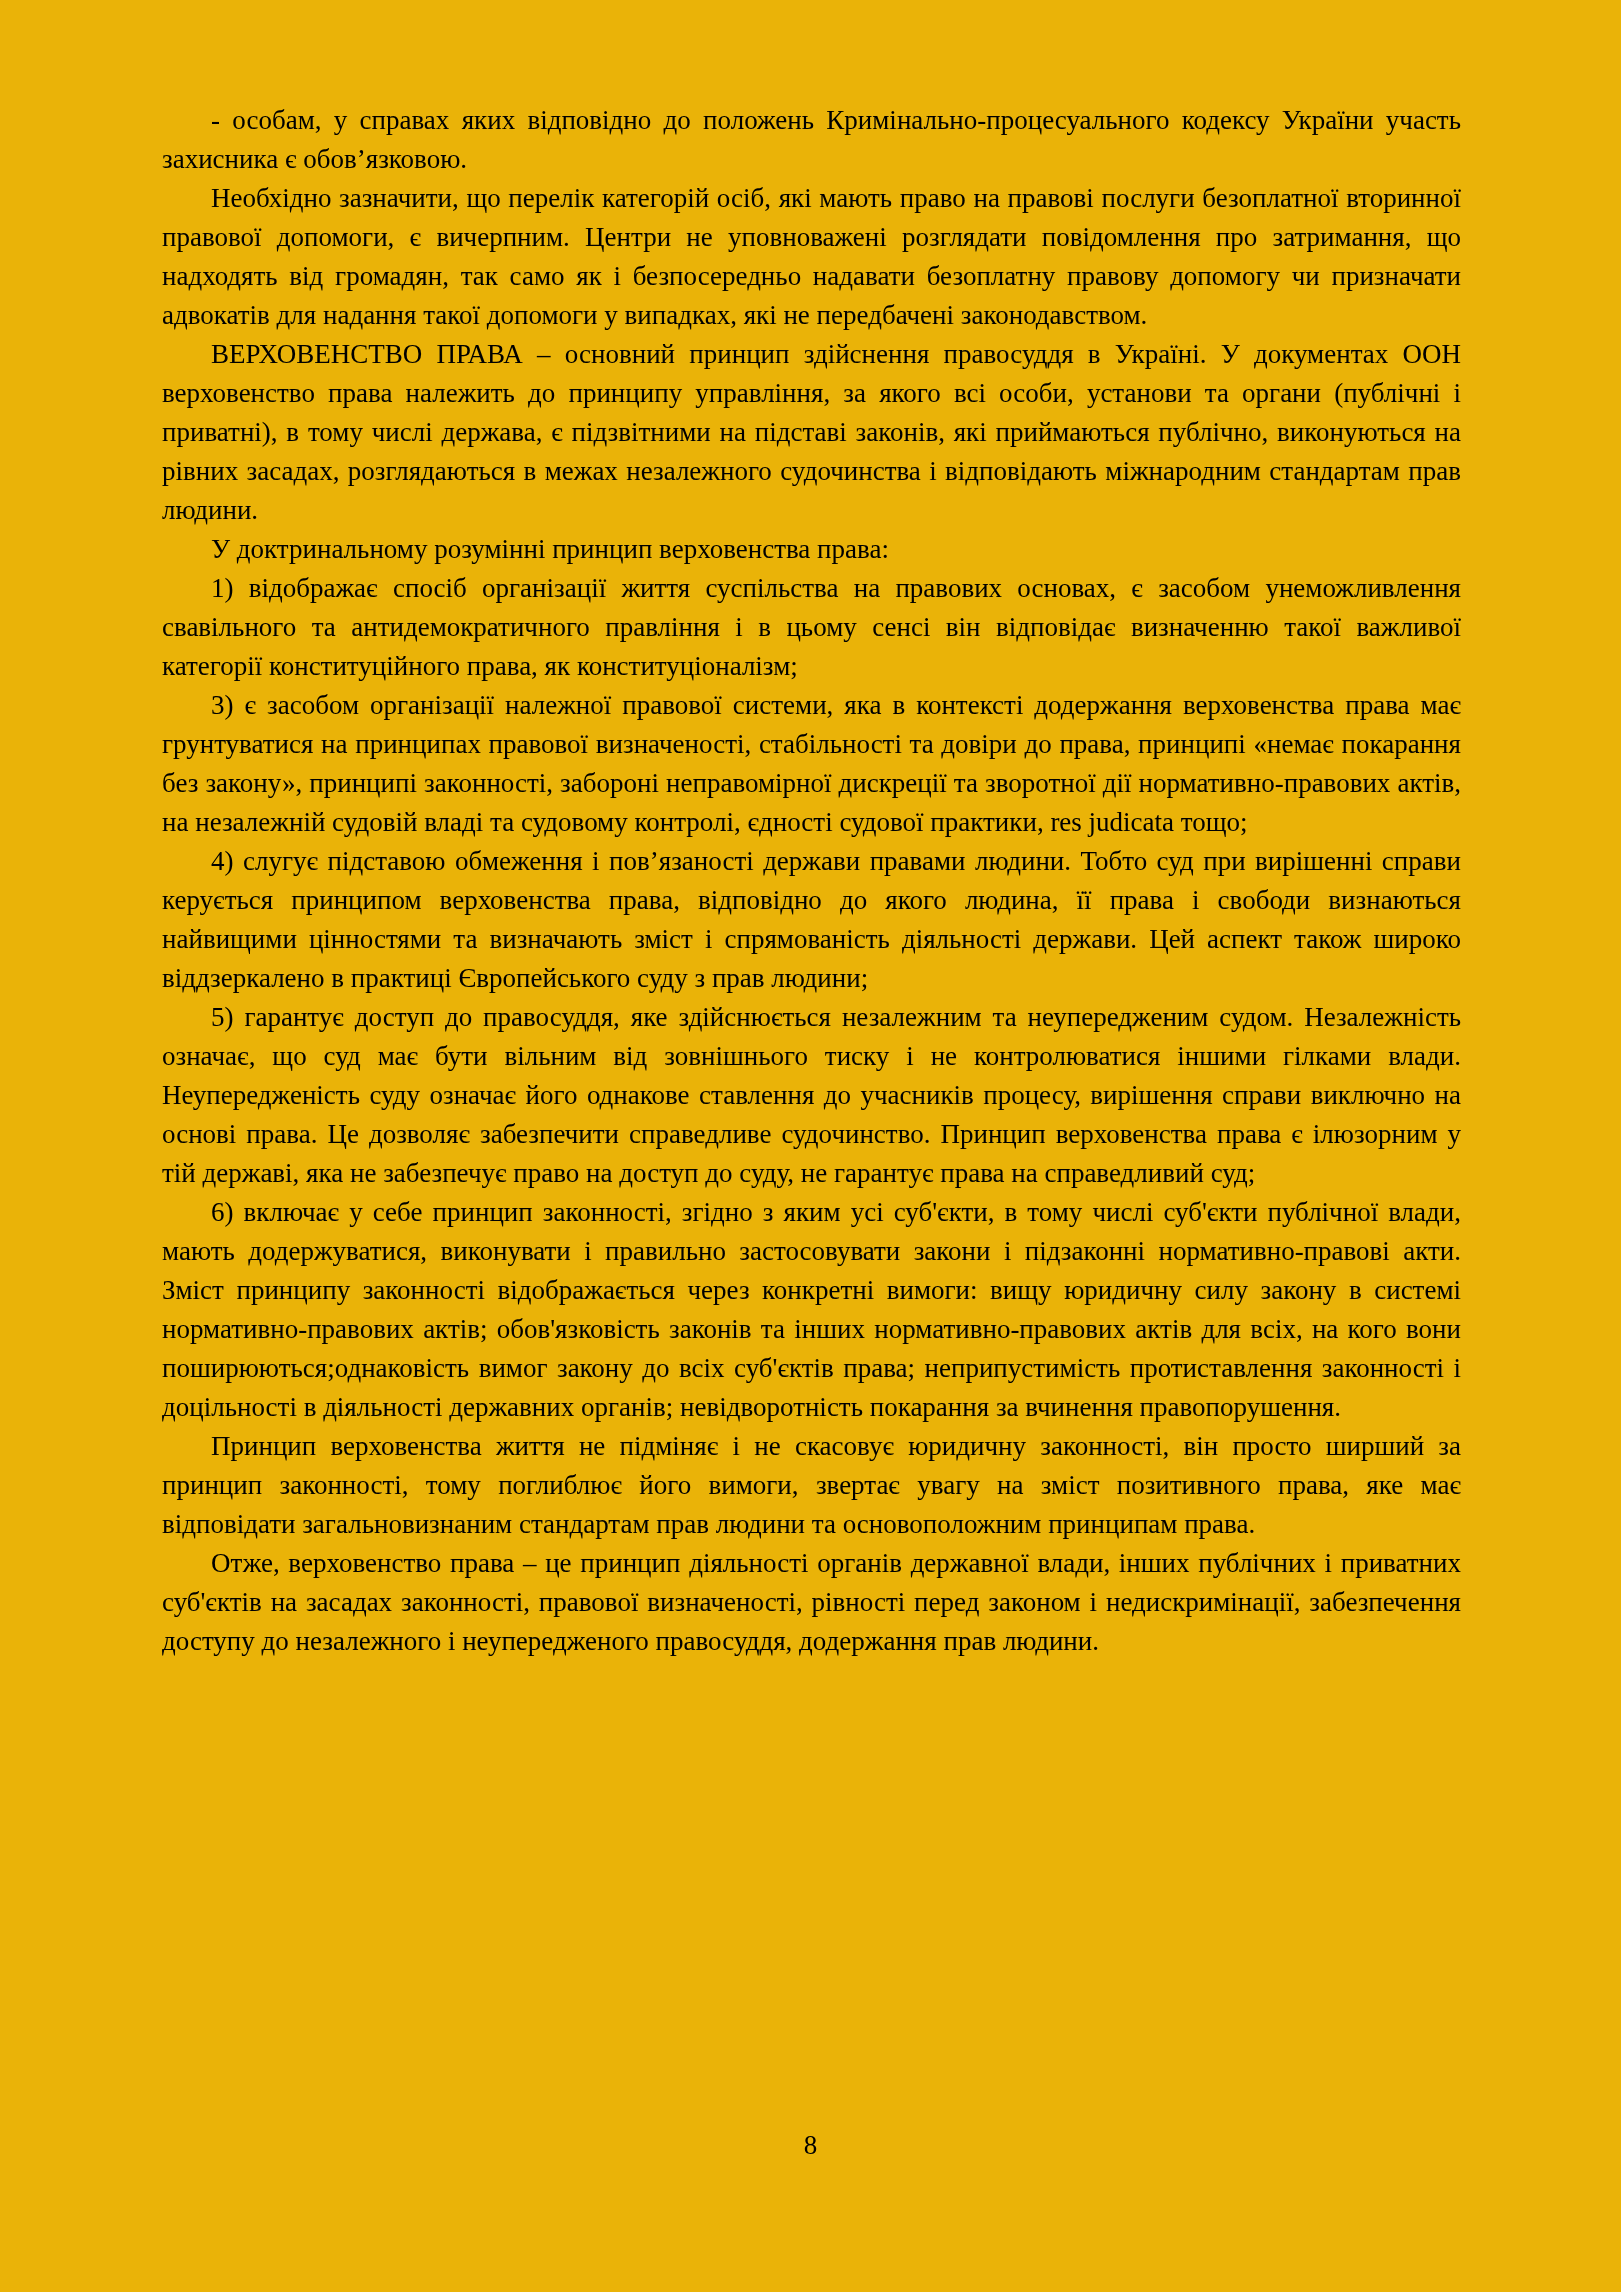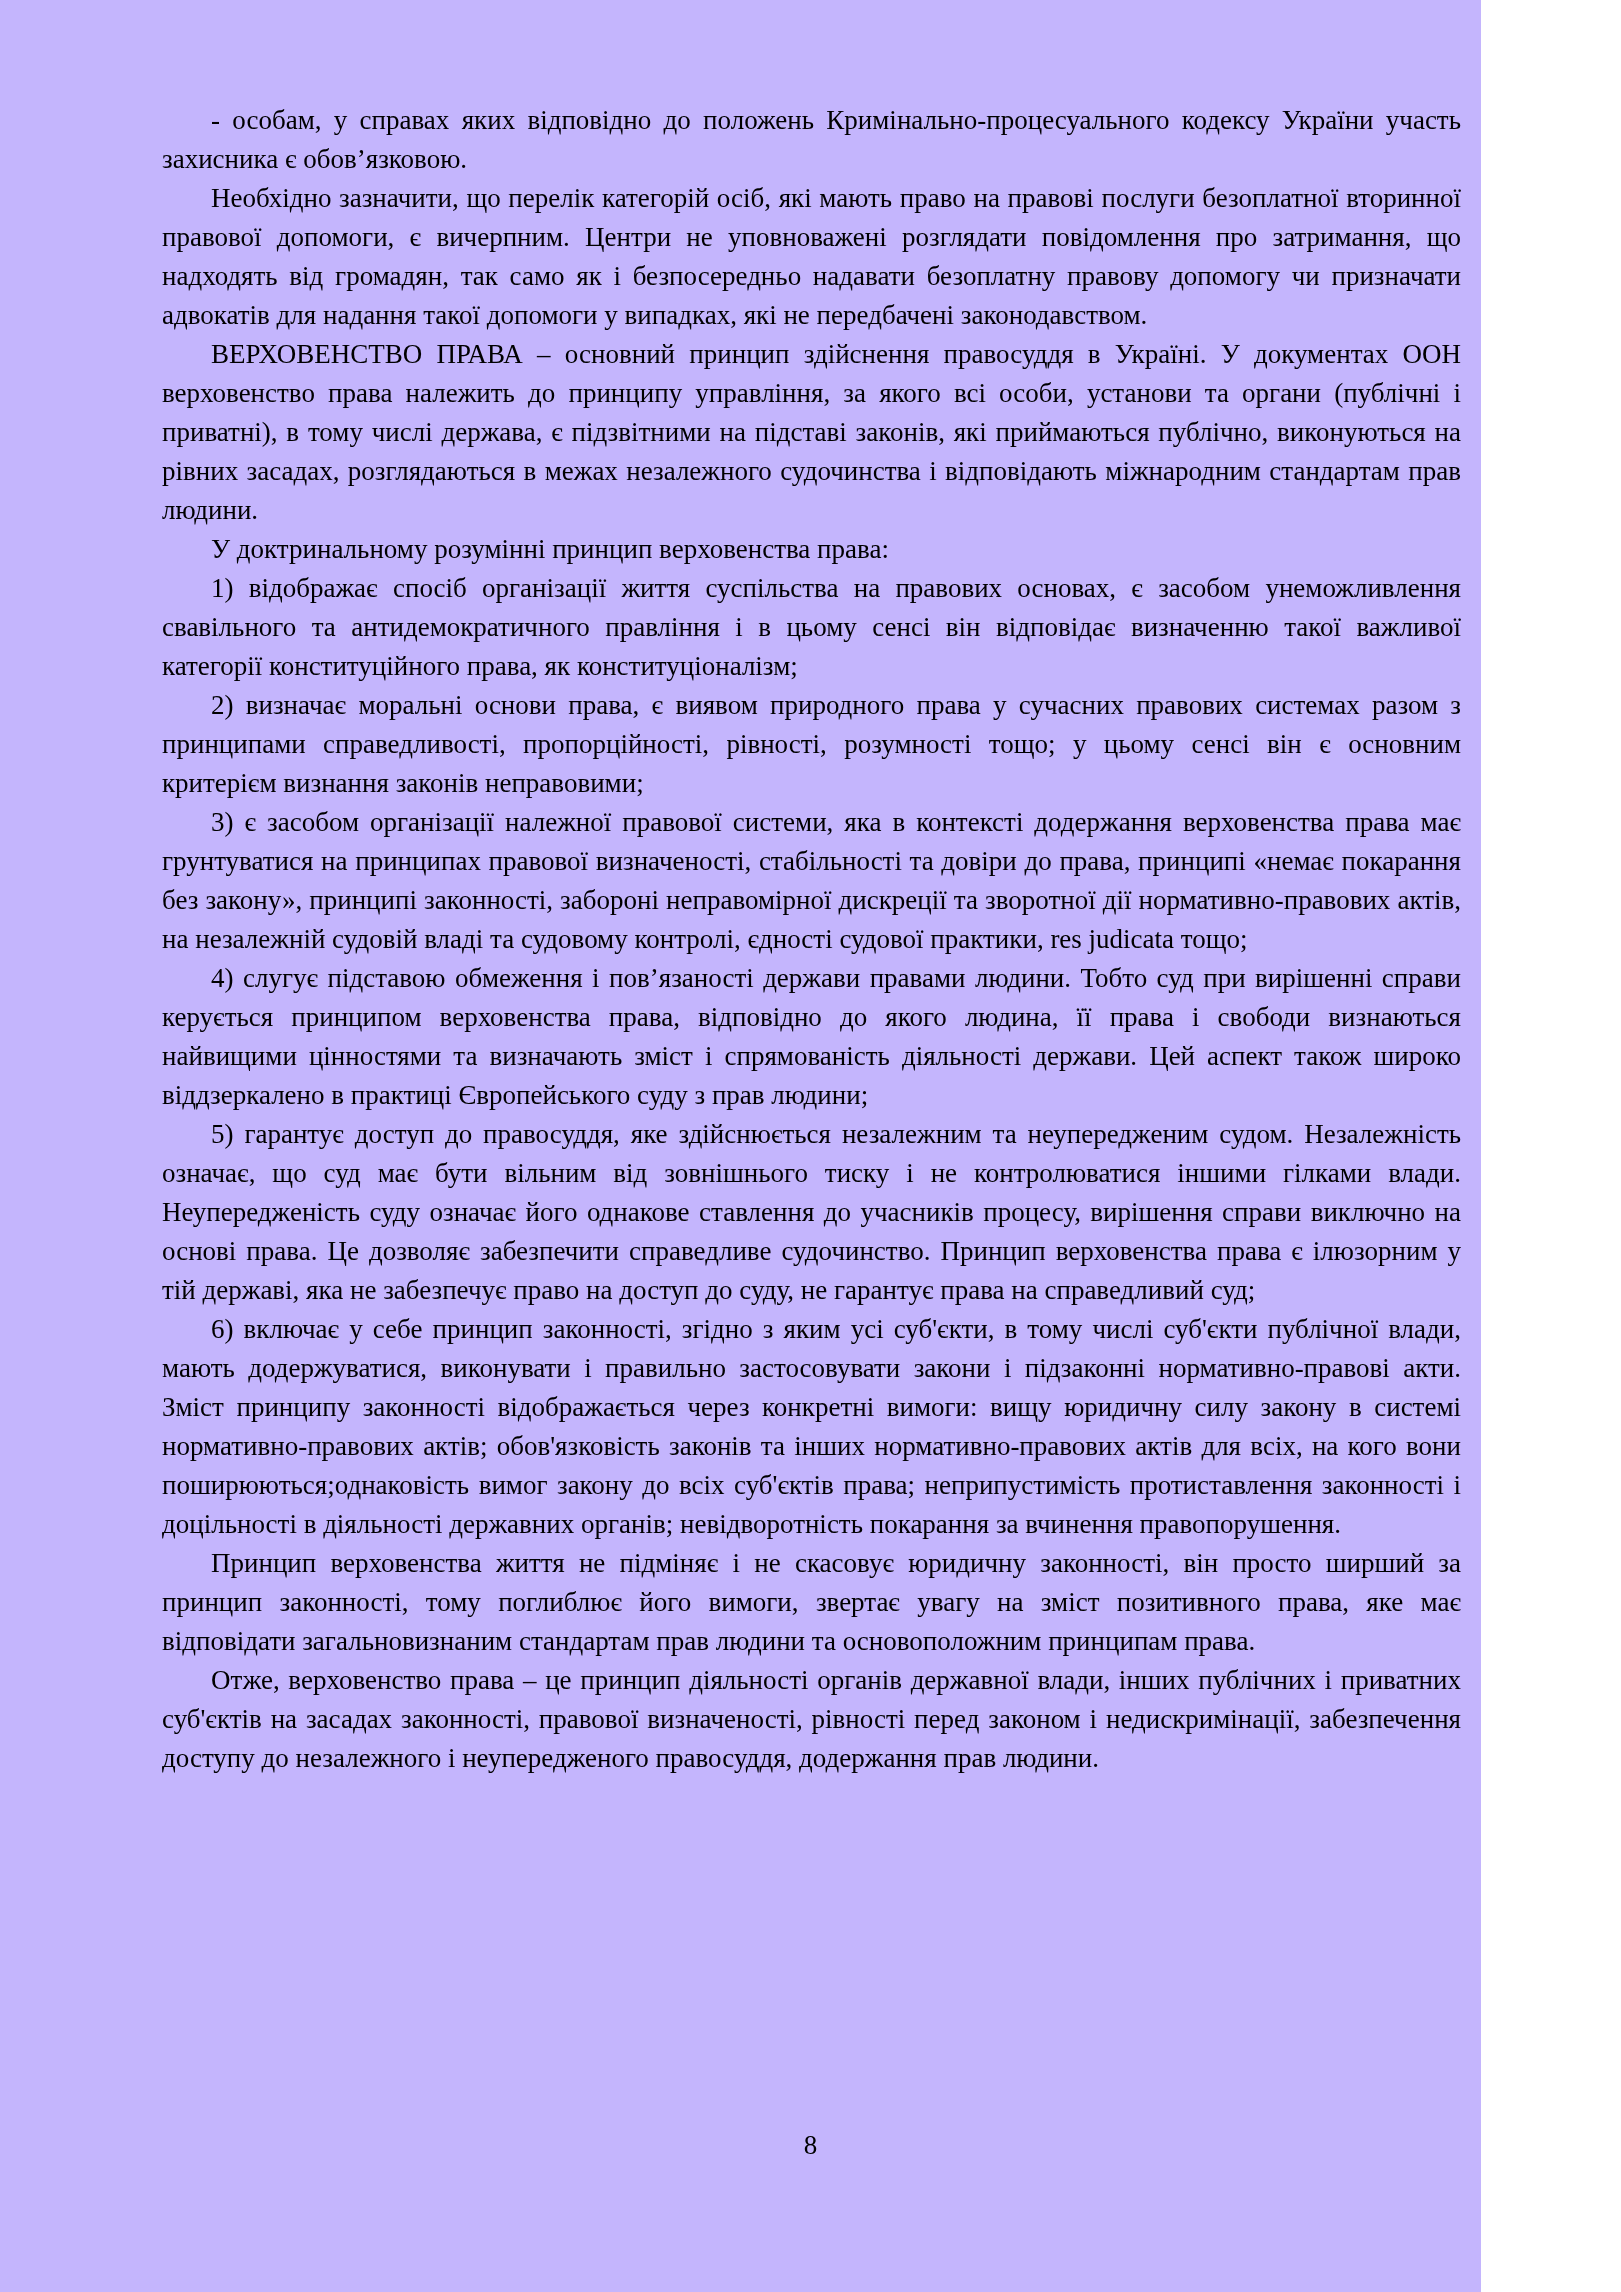--- a/index.html
+++ b/index.html
@@ -7,23 +7,23 @@
     margin: 0;
     padding: 0;
     background: #ffffff;
   }
   body {
     font-family: "Liberation Serif", "DejaVu Serif", serif;
     color: #000000;
   }
   .page {
     position: relative;
-    width: 1481px;
+    width: 1621px;
     height: 2293px;
-    background: #c4b5fd;
+    background: #eab308;
     overflow: hidden;
     box-sizing: border-box;
   }
   .text-block {
     position: absolute;
     left: 162px;
     top: 101px;
     width: 1299px;
   }
   p.para {
@@ -56,21 +56,20 @@
 <body>
 
 <div class="page">
 
   <div class="text-block" id="body-text">
       <p class="para"><span>- особам, у справах яких відповідно до положень Кримінально-процесуального кодексу України участь захисника є обов’язковою.</span></p>
       <p class="para"><span>Необхідно зазначити, що перелік категорій осіб, які мають право на правові послуги безоплатної вторинної правової допомоги, є </span><b>вичерпним</b><span>. Центри не уповноважені розглядати повідомлення про затримання, що надходять від громадян, так само як і безпосередньо надавати безоплатну правову допомогу чи призначати адвокатів для надання такої допомоги у випадках, які не передбачені законодавством.</span></p>
       <p class="para"><span>ВЕРХОВЕНСТВО ПРАВА</span><span> – основний принцип здійснення правосуддя в Україні. У документах ООН верховенство права належить до принципу управління, за якого всі особи, установи та органи (публічні і приватні), в тому числі держава, є підзвітними на підставі законів, які приймаються публічно, виконуються на рівних засадах, розглядаються в межах незалежного судочинства і відповідають міжнародним стандартам прав людини.</span></p>
       <p class="para"><span>У доктринальному розумінні принцип верховенства права:</span></p>
       <p class="para"><span>1) відображає спосіб організації життя суспільства на правових основах, є засобом унеможливлення свавільного та антидемократичного правління і в цьому сенсі він відповідає визначенню такої важливої категорії конституційного права, як конституціоналізм;</span></p>
-      <p class="para"><span>2) визначає моральні основи права, є виявом природного права у сучасних правових системах разом з принципами справедливості, пропорційності, рівності, розумності тощо; у цьому сенсі він є основним критерієм визнання законів неправовими;</span></p>
       <p class="para"><span>3) є засобом організації належної правової системи, яка в контексті додержання верховенства права має грунтуватися на принципах правової визначеності, стабільності та довіри до права, принципі «немає покарання без закону», принципі законності, забороні неправомірної дискреції та зворотної дії нормативно-правових актів, на незалежній судовій владі та судовому контролі, єдності судової практики, res judicata тощо;</span></p>
       <p class="para"><span>4) слугує підставою обмеження і пов’язаності держави правами людини. Тобто суд при вирішенні справи керується принципом верховенства права, відповідно до якого людина, її права і свободи визнаються найвищими цінностями та визначають зміст і спрямованість діяльності держави. Цей аспект також широко віддзеркалено в практиці Європейського суду з прав людини;</span></p>
       <p class="para"><span>5) гарантує доступ до правосуддя, яке здійснюється незалежним та неупередженим судом. Незалежність означає, що суд має бути вільним від зовнішнього тиску і не контролюватися іншими гілками влади. Неупередженість суду означає його однакове ставлення до учасників процесу, вирішення справи виключно на основі права. Це дозволяє забезпечити справедливе судочинство. Принцип верховенства права є ілюзорним у тій державі, яка не забезпечує право на доступ до суду, не гарантує права на справедливий суд;</span></p>
       <p class="para"><span>6) включає у себе принцип законності, згідно з яким усі суб'єкти, в тому числі суб'єкти публічної влади, мають додержуватися, виконувати і правильно застосовувати закони і підзаконні нормативно-правові акти. Зміст принципу законності відображається через конкретні вимоги: вищу юридичну силу закону в системі нормативно-правових актів; обов'язковість законів та інших нормативно-правових актів для всіх, на кого вони поширюються;однаковість вимог закону до всіх суб'єктів права; неприпустимість протиставлення законності і доцільності в діяльності державних органів; невідворотність покарання за вчинення правопорушення.</span></p>
       <p class="para"><span>Принцип верховенства життя не підміняє і не скасовує </span><b>юридичну законності</b><span>, він просто ширший за принцип законності, тому поглиблює його вимоги, звертає увагу на зміст позитивного права, яке має відповідати загальновизнаним стандартам прав людини та основоположним принципам права.</span></p>
       <p class="para"><span>Отже, верховенство права – це принцип діяльності органів державної влади, інших публічних і приватних суб'єктів на засадах законності, правової визначеності, рівності перед законом і недискримінації, забезпечення доступу до незалежного і неупередженого правосуддя, додержання прав людини.</span></p>
     </div>
 
   <div class="page-number">8</div>
 

